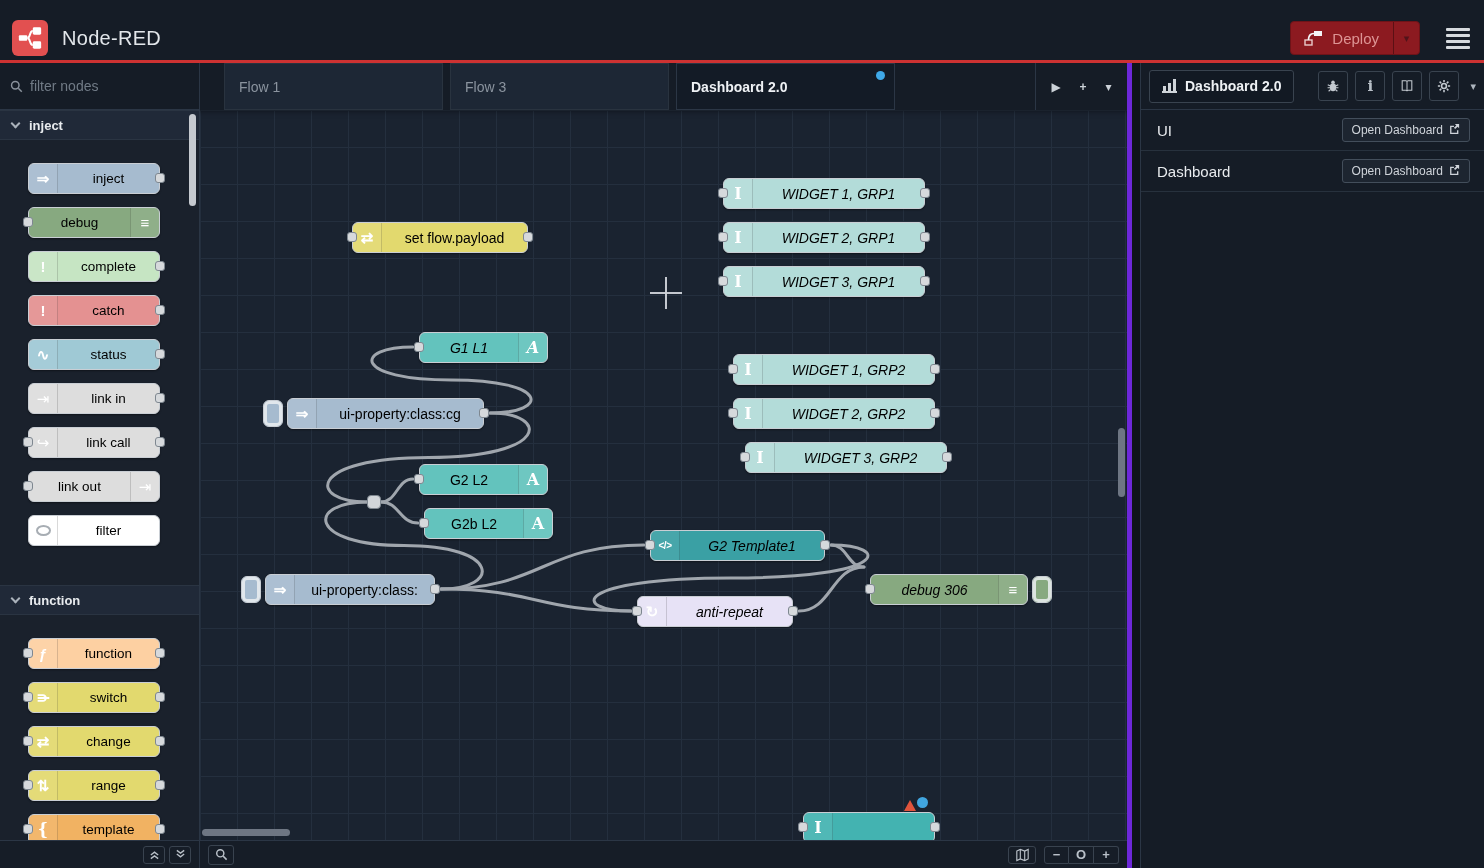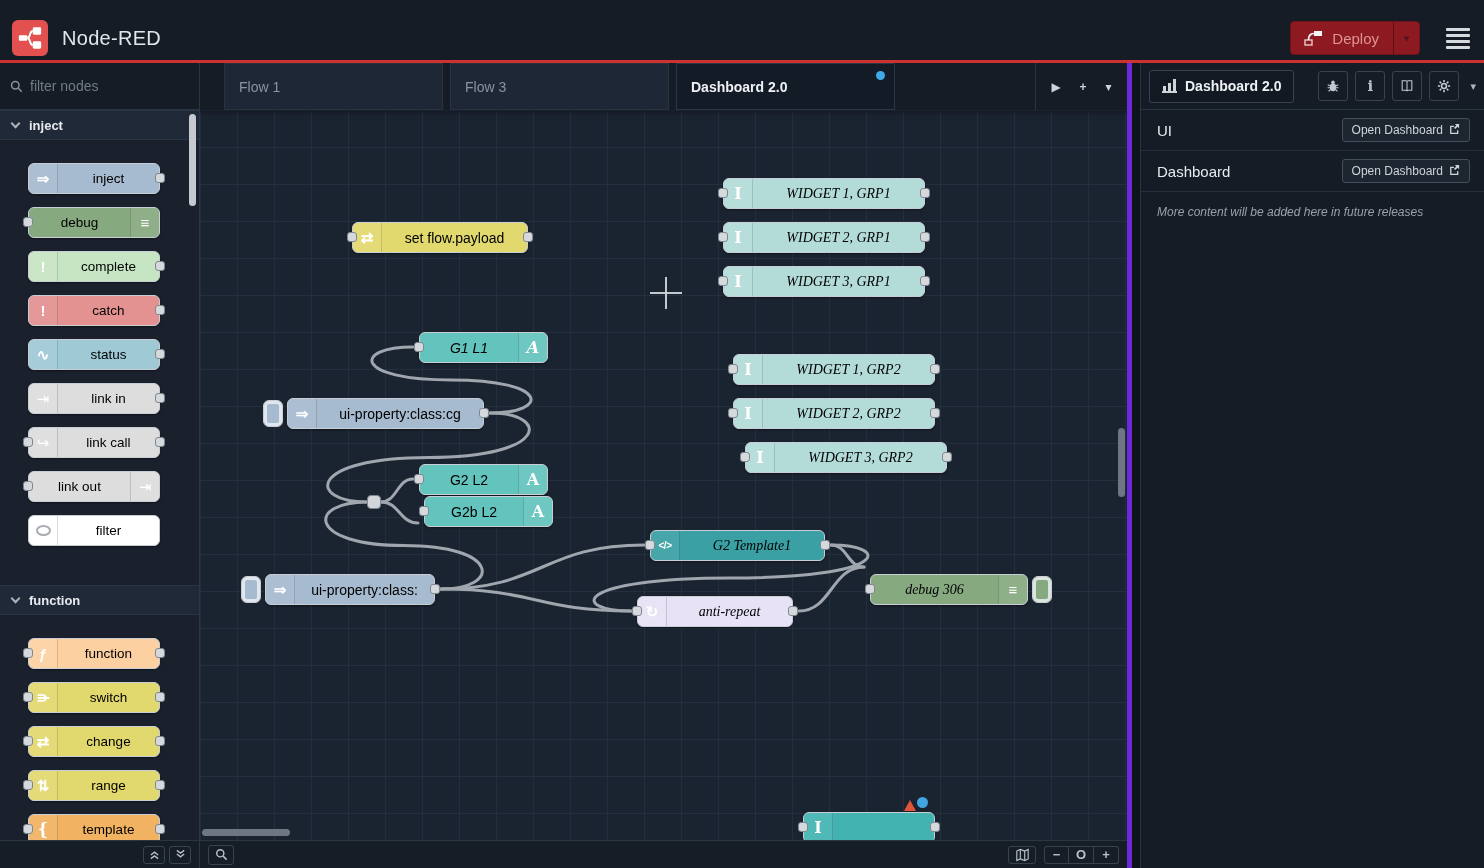--- a/index.html
+++ b/index.html
@@ -37,21 +37,21 @@
 
   
   .pill { position:relative; height:31px; border:1px solid #c9ced4; border-radius:6px; display:flex; align-items:stretch; box-shadow:0 1px 2px rgba(0,0,0,0.4); cursor:pointer; }
   .ppill { width:132px; margin-bottom:13px; }
   .cpill { position:absolute; }
   .pill-strip { width:29px; flex:0 0 29px; display:flex; align-items:center; justify-content:center; color:#fff; font-size:15px; background:rgba(255,255,255,0.07); }
   .ps-left  { border-right:1px solid rgba(0,0,0,0.15); border-radius:5px 0 0 5px; }
   .ps-right { border-left:1px solid rgba(0,0,0,0.15); border-radius:0 5px 5px 0; }
   .pill-label { flex:1; display:flex; align-items:center; justify-content:center; font-size:13.5px; color:#000000; white-space:nowrap; overflow:hidden; }
   .cpill .pill-label { font-size:14px; }
-  .pill-label.it { font-style:italic;font-family:Liberation Serif, serif; }
+  .pill-label.it { font-style:italic; }
   .ic-b { font-weight:bold; }
   .ic-serif { font-family:"DejaVu Serif", serif; font-weight:bold; font-size:16px; }
   .ic-code { font-size:10px; font-weight:bold; letter-spacing:-0.5px; }
   .ic-rot { transform:rotate(90deg); display:inline-block; font-weight:bold; }
   .ic-dark { color:#8d949b; }
   .ic-bubble { width:15px; height:11px; border:2px solid #a7adb3; border-radius:50%; background:#fff; }
   .port { position:absolute; width:10px; height:10px; background:#d6d9dc; border:1px solid #7e8790; border-radius:3px; top:calc(50% - 6px); }
   .port.pl { left:-6px; } .port.pr { right:-6px; }
   .pill-btn { position:absolute; width:20px; height:27px; top:1px; border:1px solid #c9ced4; border-radius:6px; box-shadow:inset 0 0 0 3px rgba(235,238,241,0.85); }
   .pb-left { left:-25px; } .pb-right { right:-25px; }
@@ -386,21 +386,21 @@
               </span>
               <span class="port pl"></span>
             </div>
             <div class="pill cpill" style="background: rgb(99, 195, 189); left: 219px; top: 354px; width: 129px;">
               <span class="pill-label">G2 L2</span>
               <span class="pill-strip ps-right">
                 <span class="ic-serif">A</span>
               </span>
               <span class="port pl"></span>
             </div>
-            <div class="pill cpill" style="background: rgb(99, 195, 189); left: 224px; top: 386px; width: 129px;">
+            <div class="pill cpill" style="background: rgb(99, 195, 189); left: 224px; top: 398px; width: 129px;">
               <span class="pill-label">G2b L2</span>
               <span class="pill-strip ps-right">
                 <span class="ic-serif">A</span>
               </span>
               <span class="port pl"></span>
             </div>
             <div class="pill cpill" style="background: rgb(166, 187, 207); left: 87px; top: 288px; width: 197px;">
               <span class="pill-strip ps-left">
                 <span class="ic-b">⇒</span>
               </span>
@@ -532,17 +532,16 @@
             <span class="sb-row-label">Dashboard</span>
             <button class="open-btn">
               <span>Open Dashboard</span>
               <span><svg width="11" height="11" viewBox="0 0 10 10">
                   <path d="M1 2.5h3.5v1.2H2.2v5.1h5.1V6.5h1.2v3.5H1z" fill="#ced3d9"></path>
                   <path d="M5.3 0.8h3.9v3.9L7.8 3.3 5.6 5.5 4.5 4.4 6.7 2.2z" fill="#ced3d9"></path>
                 </svg></span>
             </button>
           </div>
         </div>
-      <div class="sb-note">More content will be added here in future releases</div>
     </aside>
 
   </div>
 </div>
 
 </body></html>

